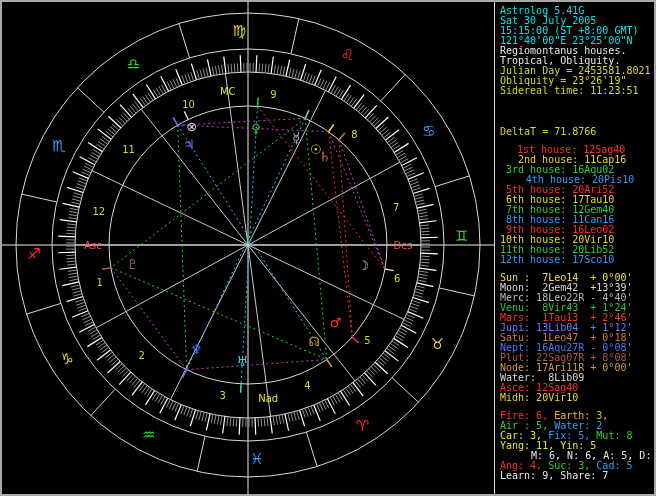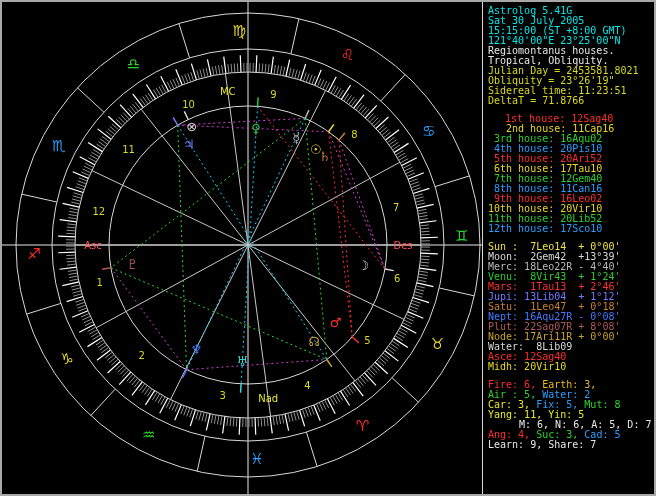--- a/index.html
+++ b/index.html
@@ -1,18 +1,18 @@
 <!DOCTYPE html>
 <html><head>
 <meta charset="utf-8">
 <style>
   html,body{margin:0;padding:0;background:#000;}
   .window{position:relative;width:652px;height:492px;background:#000;border:2px solid #a8a8a8;overflow:hidden;}
   .chart-area{position:absolute;left:0;top:0;width:492px;height:492px;}
-  .sidebar{position:absolute;left:480px;top:0;width:160px;height:492px;border-left:1px solid #d8d8d8;box-sizing:border-box;padding:4px 0 0 5px;background:#000;}
+  .sidebar{position:absolute;left:492px;top:0;width:160px;height:492px;border-left:1px solid #d8d8d8;box-sizing:border-box;padding:4px 0 0 5px;background:#000;}
   .row{font-family:"DejaVu Sans Mono",monospace;font-size:10px;line-height:10px;white-space:pre;}
   .block{margin-bottom:8px;}
   svg text{font-family:"DejaVu Sans",sans-serif;}
 </style>
 </head>
 <body>
 
 <div class="window">
   <div class="chart-area">
     <svg id="wheel" width="492" height="492">
@@ -481,27 +481,27 @@
     <div id="sb-header" class="block">
         <div class="row" style="color: rgb(0, 232, 232);">Astrolog 5.41G</div>
         <div class="row" style="color: rgb(0, 232, 232);">Sat 30 July 2005</div>
         <div class="row" style="color: rgb(0, 232, 232);">15:15:00 (ST +8:00 GMT)</div>
         <div class="row" style="color: rgb(0, 232, 232);">121°40'00"E 23°25'00"N</div>
         <div class="row" style="color: rgb(232, 232, 232);">Regiomontanus houses.</div>
         <div class="row" style="color: rgb(232, 232, 232);">Tropical, Obliquity.</div>
         <div class="row" style="color: rgb(216, 216, 32);">Julian Day = 2453581.8021</div>
         <div class="row" style="color: rgb(216, 216, 32);">Obliquity = 23°26'19"</div>
         <div class="row" style="color: rgb(216, 216, 32);">Sidereal time: 11:23:51</div>
-        <div class="row" style="color: rgb(216, 216, 32);">DeltaT = 71.8766</div>
+        <div class="row" style="color: rgb(216, 216, 32); margin-top: 31px;">DeltaT = 71.8766</div>
       </div>
     <div id="sb-houses" class="block">
         <div class="row" style="color: rgb(255, 43, 43); margin-left: 11px;"> 1st house: 12Sag40</div>
         <div class="row" style="color: rgb(232, 216, 32); margin-left: 12px;"> 2nd house: 11Cap16</div>
         <div class="row" style="color: rgb(42, 212, 42);"> 3rd house: 16Aqu02</div>
-        <div class="row" style="color: rgb(42, 159, 255);"> 4th house: 20Pis10</div>
+        <div class="row" style="color: rgb(42, 159, 255); text-align: center;"> 4th house: 20Pis10</div>
         <div class="row" style="color: rgb(255, 43, 43);"> 5th house: 20Ari52</div>
         <div class="row" style="color: rgb(232, 216, 32);"> 6th house: 17Tau10</div>
         <div class="row" style="color: rgb(42, 212, 42);"> 7th house: 12Gem40</div>
         <div class="row" style="color: rgb(42, 159, 255);"> 8th house: 11Can16</div>
         <div class="row" style="color: rgb(255, 43, 43);"> 9th house: 16Leo02</div>
         <div class="row" style="color: rgb(232, 216, 32);">10th house: 20Vir10</div>
         <div class="row" style="color: rgb(42, 212, 42);">11th house: 20Lib52</div>
         <div class="row" style="color: rgb(42, 159, 255);">12th house: 17Sco10</div>
       </div>
     <div id="sb-planets" class="block">

